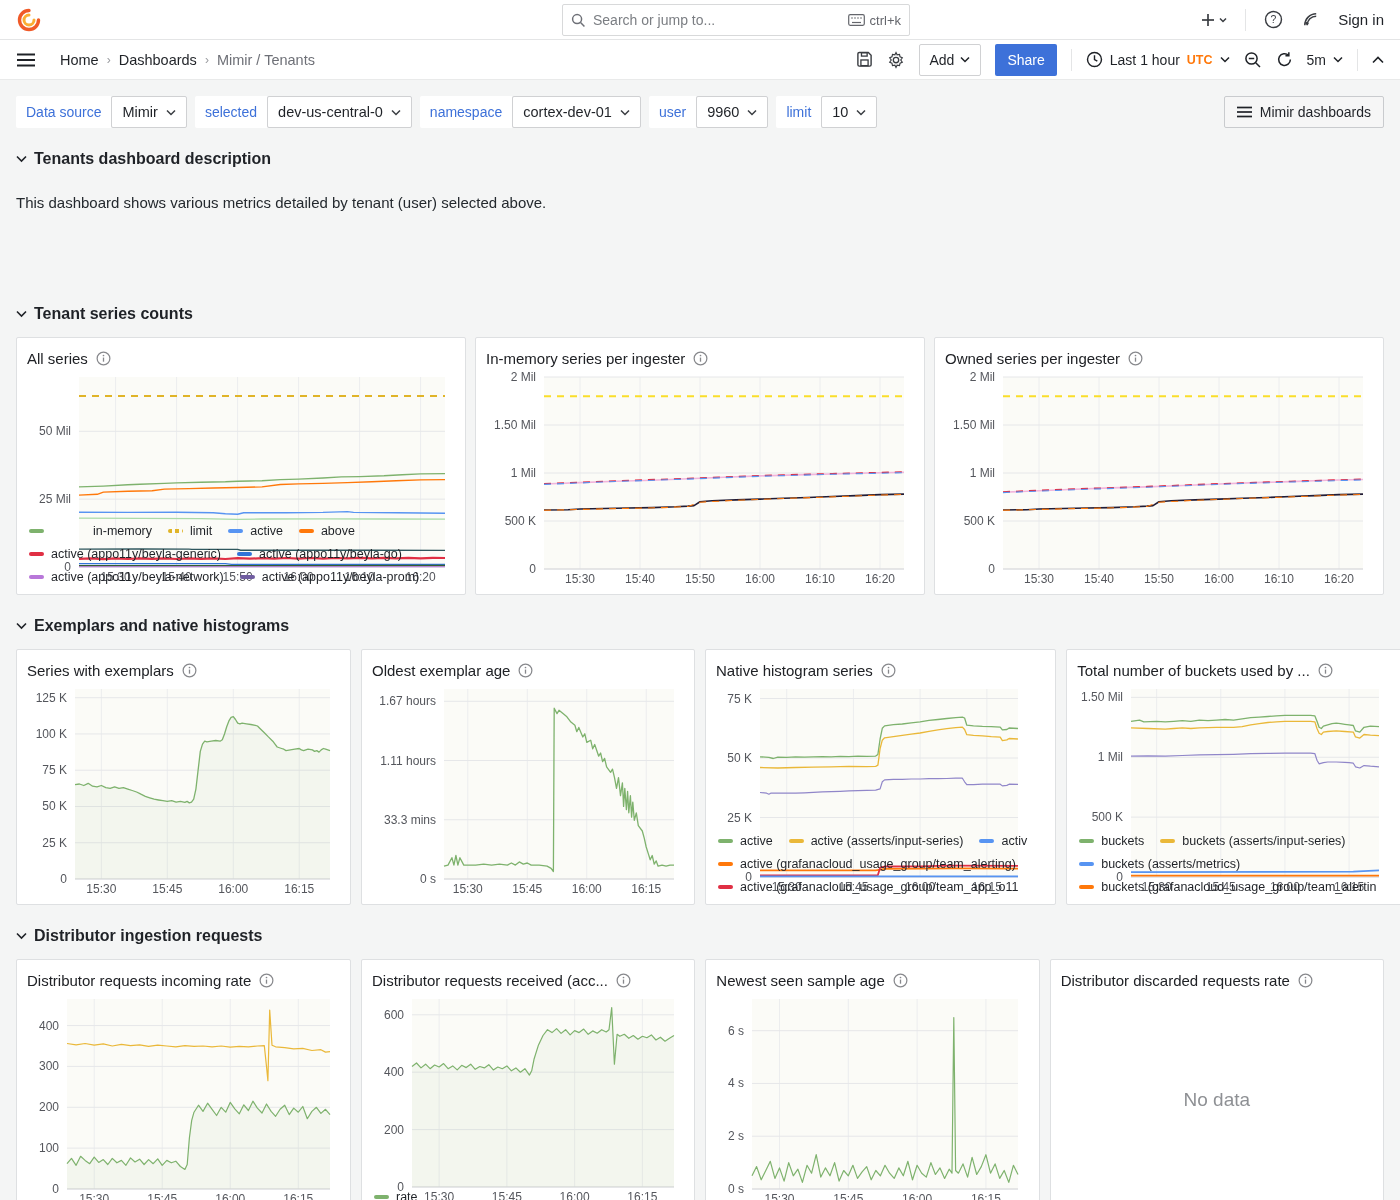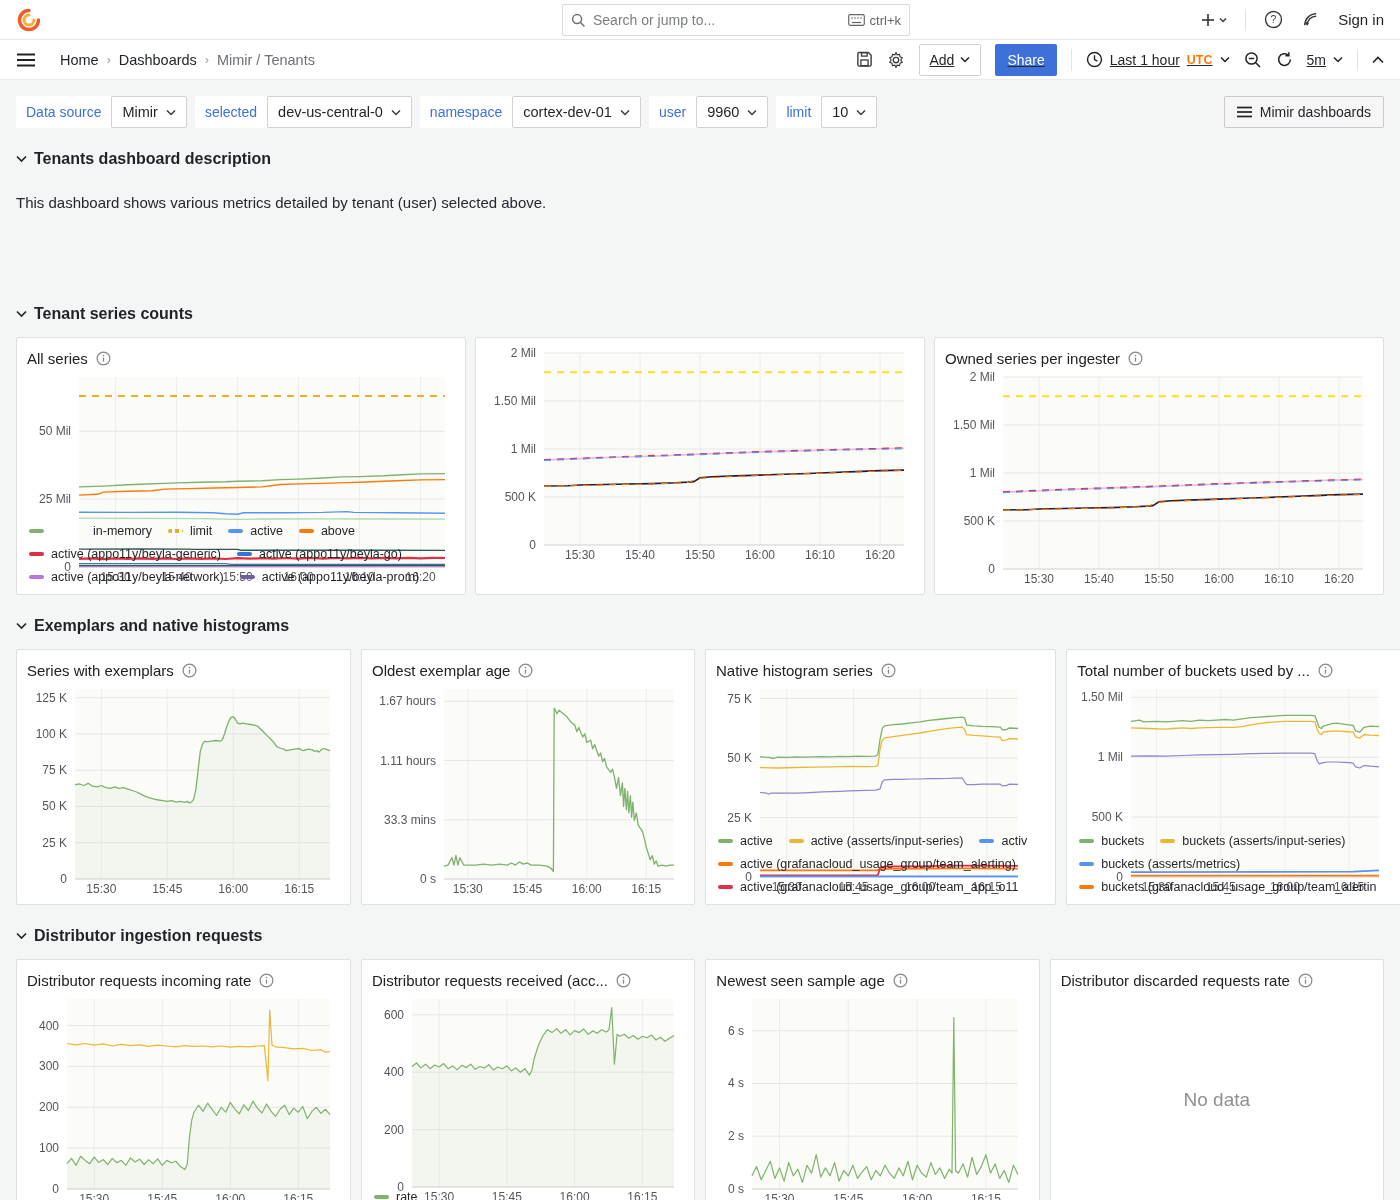--- a/index.html
+++ b/index.html
@@ -21,21 +21,21 @@
   .vdiv { width:1px; height:22px; background:#E4E5E6; }
   .signin { font-size:15px; color:#1F2227; }
 
   
   .toolbar { height:40px; background:#FFFFFF; border-bottom:1px solid #E9EAEA;
     display:flex; align-items:center; padding:0 16px; gap:10px; }
   .crumbs { display:flex; align-items:center; gap:8px; font-size:14.5px; margin-left:14px; }
   .crumb { color:#1F2227; }
   .crumb-sep { color:#9A9CA0; font-size:12px; }
   .crumb-last { color:#6E7077; }
-  .toolbar-right { margin-left:auto; display:flex; align-items:center; gap:14px;text-decoration:underline; }
+  .toolbar-right { margin-left:auto; display:flex; align-items:center; gap:14px; }
   .btn-outline { height:32px; border:1px solid #D0D1D3; border-radius:2px; background:#fff;
     font-size:14px; color:#1F2227; display:flex; align-items:center; gap:6px; padding:0 10px; }
   .btn-primary { height:32px; border:none; border-radius:2px; background:#3D71D9; color:#fff;
     font-size:14px; display:flex; align-items:center; padding:0 12px; }
   .timepick { display:flex; align-items:center; gap:7px; font-size:14px; color:#1F2227; }
   .utc { color:#FF780A; font-size:12.5px; font-weight:bold; }
 
   
   .dash { padding:16px 16px 0 16px; }
   .filters { display:flex; align-items:center; gap:8px; }
@@ -355,20 +355,28 @@
               <em style="font-style: normal;">active (appo11y/beyla-network)</em>
             </span>
             <span class="li">
               <i class="sw" style="background: rgb(112, 93, 160);"></i>
               <em style="font-style: normal;">active (appo11y/beyla-prom)</em>
             </span>
           </div>
         </div>
     </div>
     <div class="panel h258">
+      <div class="panel-hdr">
+        <span class="panel-title">In-memory series per ingester</span>
+        <svg width="15" height="15" viewBox="0 0 16 16">
+            <circle cx="8" cy="8" r="6.8" fill="none" stroke="#87888C" stroke-width="1.3"></circle>
+            <circle cx="8" cy="4.8" r="0.9" fill="#87888C"></circle>
+            <line x1="8" y1="7" x2="8" y2="11.4" stroke="#87888C" stroke-width="1.4"></line>
+          </svg>
+      </div>
       <div class="chart">
           <svg width="428" height="218">
             <rect x="58" y="7" width="360" height="192" fill="#FBFBF7"></rect>
             <line x1="94" y1="7" x2="94" y2="199" stroke="#ECEDEE" stroke-width="1"></line>
             <text x="94" y="213" text-anchor="middle" font-size="12" fill="#54565C">15:30</text>
             <line x1="154" y1="7" x2="154" y2="199" stroke="#ECEDEE" stroke-width="1"></line>
             <text x="154" y="213" text-anchor="middle" font-size="12" fill="#54565C">15:40</text>
             <line x1="214" y1="7" x2="214" y2="199" stroke="#ECEDEE" stroke-width="1"></line>
             <text x="214" y="213" text-anchor="middle" font-size="12" fill="#54565C">15:50</text>
             <line x1="274" y1="7" x2="274" y2="199" stroke="#ECEDEE" stroke-width="1"></line>

